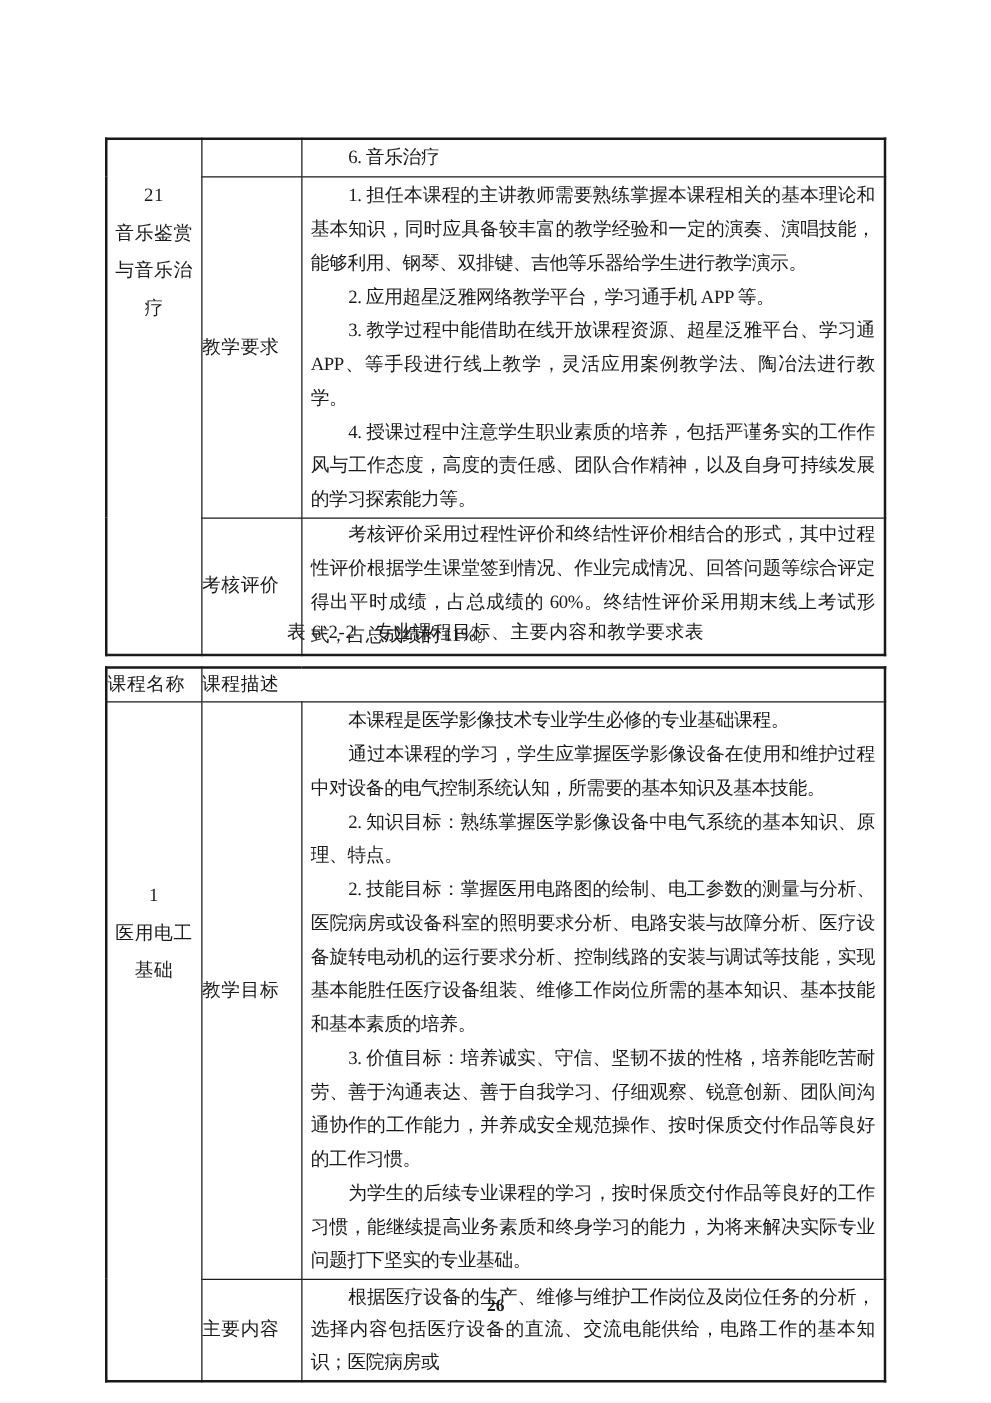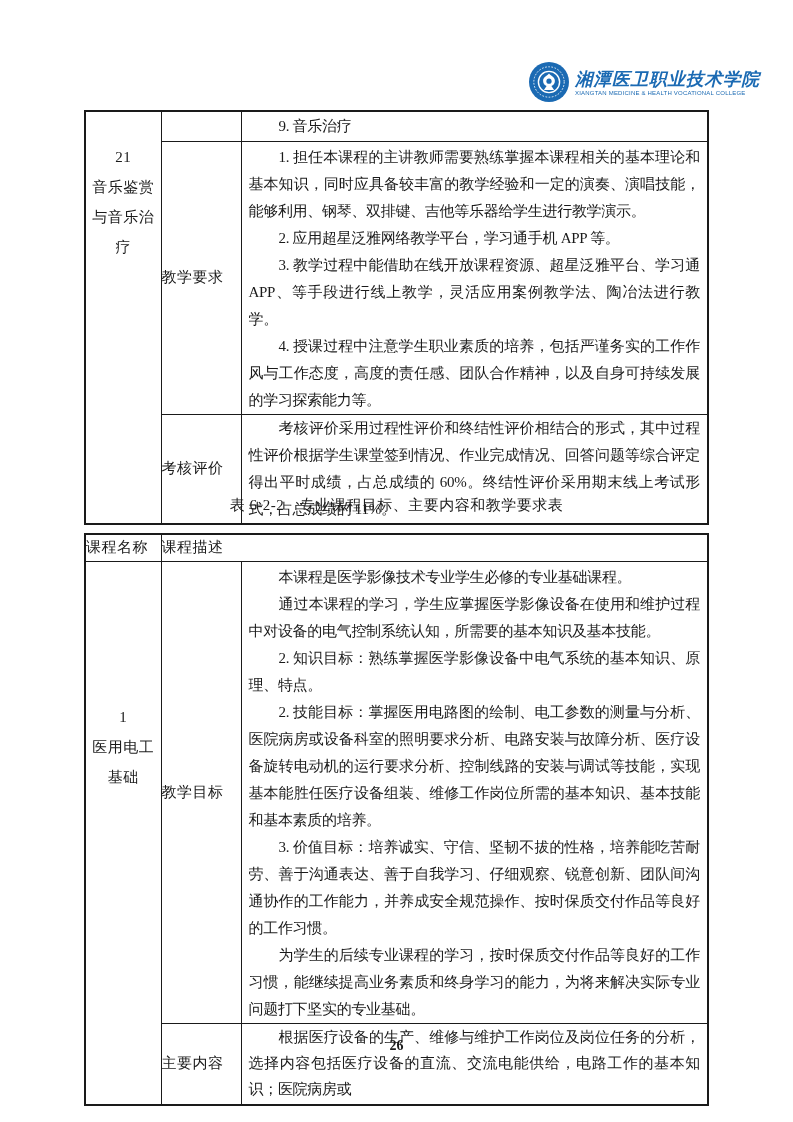--- a/index.html
+++ b/index.html
@@ -56,49 +56,36 @@
   .pagenum {
     position:absolute; top:1038px; left:0; width:100%;
     text-align:center; font-size:14px;font-weight:bold;
   }
 </style>
 </head>
 <body>
 
 <div class="page">
 
-  <div class="logo">
-    <svg class="emblem" viewBox="0 0 42 42" aria-hidden="true">
-      <circle cx="21" cy="21" r="20" fill="#1b6ab3"></circle>
-      <circle cx="21" cy="21" r="15.2" fill="none" stroke="#ffffff" stroke-width="0.9" stroke-dasharray="1.7 1.5" opacity="0.95"></circle>
-      <circle cx="21" cy="21" r="10.6" fill="none" stroke="#ffffff" stroke-width="1.4"></circle>
-      <path d="M21 12.6c-2.3 2.9-5.9 3.5-5.9 7.3 0 2.4 1.6 4.3 3.5 5.1l-2.7 3.9h10.2l-2.7-3.9c1.9-0.8 3.5-2.7 3.5-5.1 0-3.8-3.6-4.4-5.9-7.3z" fill="#ffffff"></path>
-      <circle cx="21" cy="20.2" r="2.6" fill="#1b6ab3"></circle>
-    </svg>
-    <div class="logo-text">
-      <div class="logo-zh">湘潭医卫职业技术学院</div>
-      <div class="logo-en">XIANGTAN MEDICINE &amp; HEALTH VOCATIONAL COLLEGE</div>
-    </div>
-  </div>
 
   <table class="doc-table" id="table1">
     <colgroup>
         <col style="width:76px">
         <col style="width:80px">
         <col>
       </colgroup>
     <tbody>
       <tr style="height:30px">
         <td class="course" rowspan="3">
           <div class="cnum">21</div>
           <div class="cname">音乐鉴赏与音乐治疗</div>
         </td>
         <td class="label"></td>
         <td class="content vmid">
-          <div class="para">9. 音乐治疗</div>
+          <div class="para">6. 音乐治疗</div>
         </td>
       </tr>
       <tr style="height:246px">
         <td class="label">教学要求</td>
         <td class="content">
             <p class="para">1. 担任本课程的主讲教师需要熟练掌握本课程相关的基本理论和基本知识，同时应具备较丰富的教学经验和一定的演奏、演唱技能，能够利用、钢琴、双排键、吉他等乐器给学生进行教学演示。</p>
             <p class="para">2. 应用超星泛雅网络教学平台，学习通手机 APP 等。</p>
             <p class="para">3. 教学过程中能借助在线开放课程资源、超星泛雅平台、学习通 APP、等手段进行线上教学，灵活应用案例教学法、陶冶法进行教学。</p>
             <p class="para">4. 授课过程中注意学生职业素质的培养，包括严谨务实的工作作风与工作态度，高度的责任感、团队合作精神，以及自身可持续发展的学习探索能力等。</p>
           </td>

